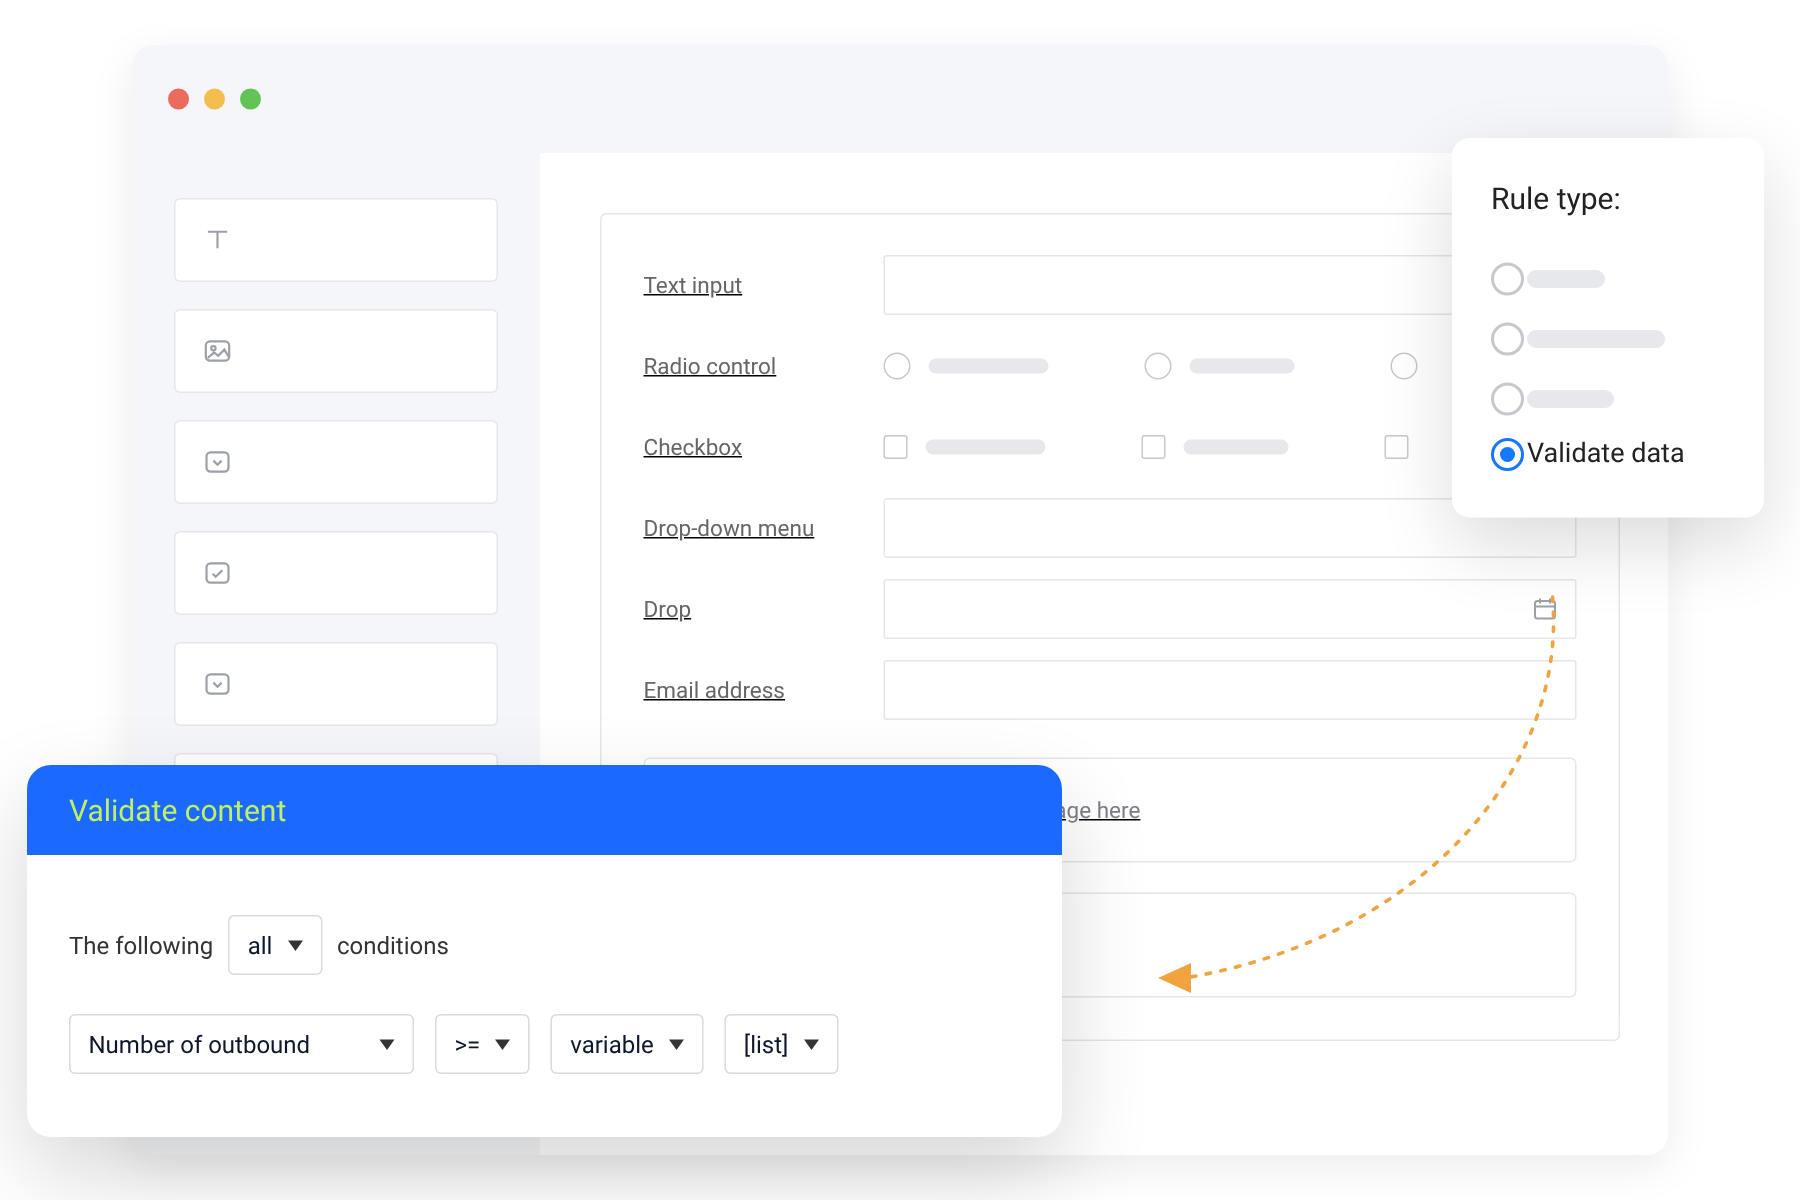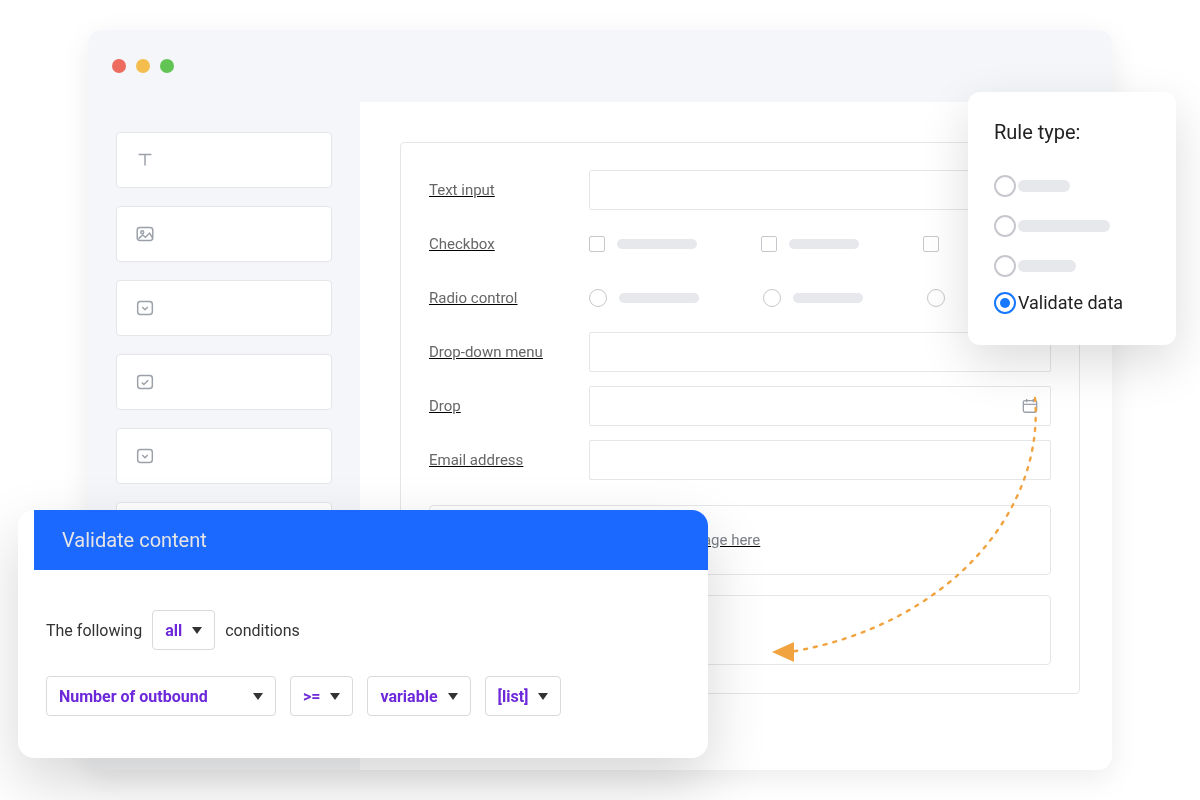--- a/index.html
+++ b/index.html
@@ -137,43 +137,41 @@
     left: 18px;
     top: 510px;
     width: 690px;
     background:#fff;
     border-radius:16px;
     box-shadow: 0 24px 60px rgba(0,0,0,0.16);
     overflow:hidden;
   }
   .valhead{
     background:#1b69ff;
-    color:#e5e5e5;
+    color:#bef264;
     font-size:20px;
     padding: 18px 28px;
-    margin-left: 16px;
   }
   .valbody{
     padding: 40px 28px 42px 28px;
     color:#333;
     font-size:16px;
   }
   .valrow1{display:flex;align-items:center;gap:10px;margin-bottom:26px;}
   .picker{
     border:1px solid #d7d9dd;
     border-radius:4px;
     height:40px;
     display:inline-flex;
     align-items:center;
     gap:10px;
     padding: 0 12px;
     font-size:16px;
-    color:#6d28d9;
-    background:#fff;
-    font-weight:bold;
+    color:#0f172a;
+    background:#fff;
   }
   .tri{
     width:0;height:0;border-left:5px solid transparent;border-right:5px solid transparent;border-top:7px solid #333;
   }
   .valrow2{display:flex;gap:14px;}
   
   .arrow-svg{
     position:absolute;
     pointer-events:none;
   }
@@ -236,49 +234,49 @@
       <div class="panel">
 
         <div class="row">
           <div class="row-label">Text input</div>
           <div class="row-field">
             <div class="tinput"></div>
           </div>
         </div>
 
         <div class="row">
+          <div class="row-label">Radio control</div>
+          <div class="row-field opts">
+            <div class="opt">
+                <span class="radio-ring"></span>
+                <span class="skel w1"></span>
+              </div>
+            <div class="opt">
+                <span class="radio-ring"></span>
+                <span class="skel w2"></span>
+              </div>
+            <div class="opt">
+                <span class="radio-ring"></span>
+              </div>
+          </div>
+        </div>
+
+        <div class="row">
           <div class="row-label">Checkbox</div>
           <div class="row-field opts">
             <div class="opt">
                 <span class="cb-ring"></span>
                 <span class="skel w1"></span>
               </div>
             <div class="opt">
                 <span class="cb-ring"></span>
                 <span class="skel w2"></span>
               </div>
             <div class="opt">
                 <span class="cb-ring"></span>
-              </div>
-          </div>
-        </div>
-
-        <div class="row">
-          <div class="row-label">Radio control</div>
-          <div class="row-field opts">
-            <div class="opt">
-                <span class="radio-ring"></span>
-                <span class="skel w1"></span>
-              </div>
-            <div class="opt">
-                <span class="radio-ring"></span>
-                <span class="skel w2"></span>
-              </div>
-            <div class="opt">
-                <span class="radio-ring"></span>
               </div>
           </div>
         </div>
 
         <div class="row">
           <div class="row-label">Drop-down menu</div>
           <div class="row-field">
             <div class="tinput"></div>
           </div>
         </div>

